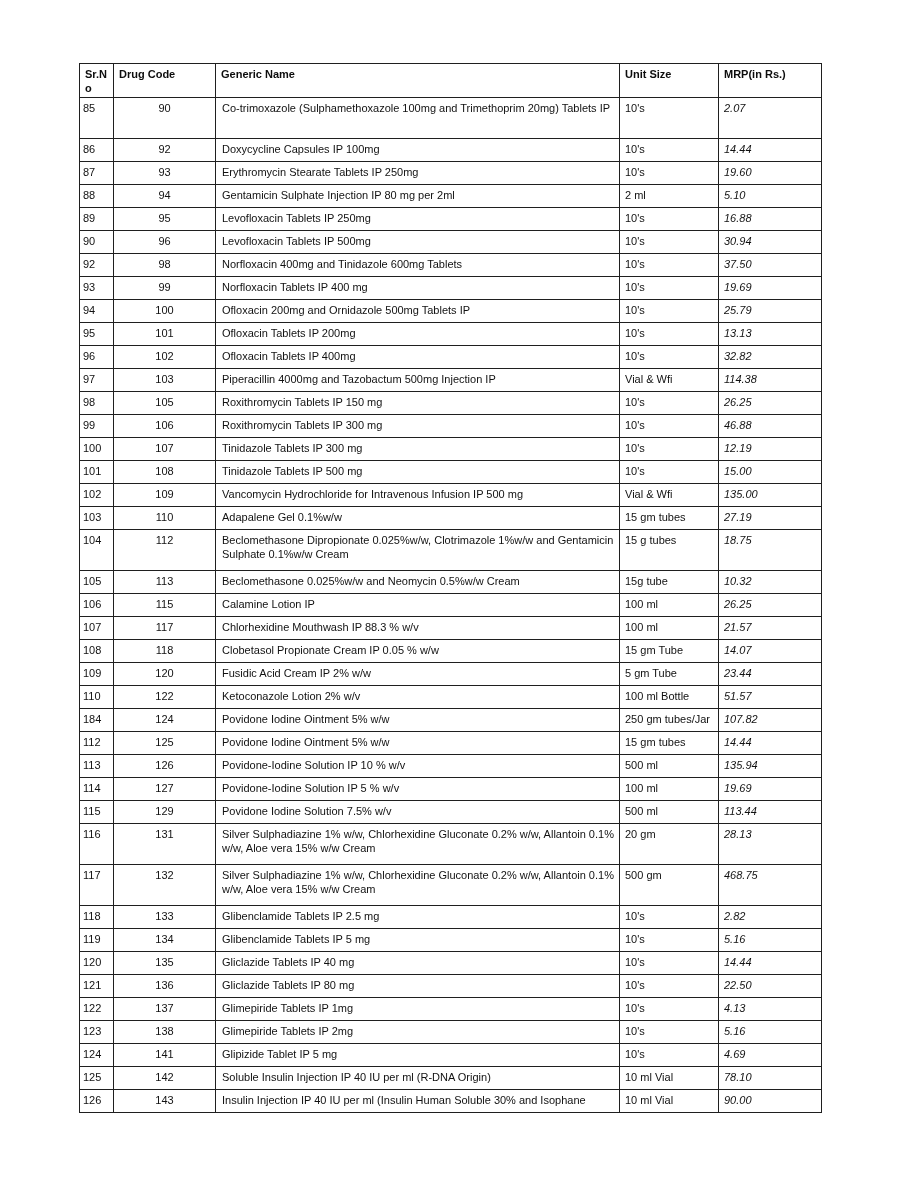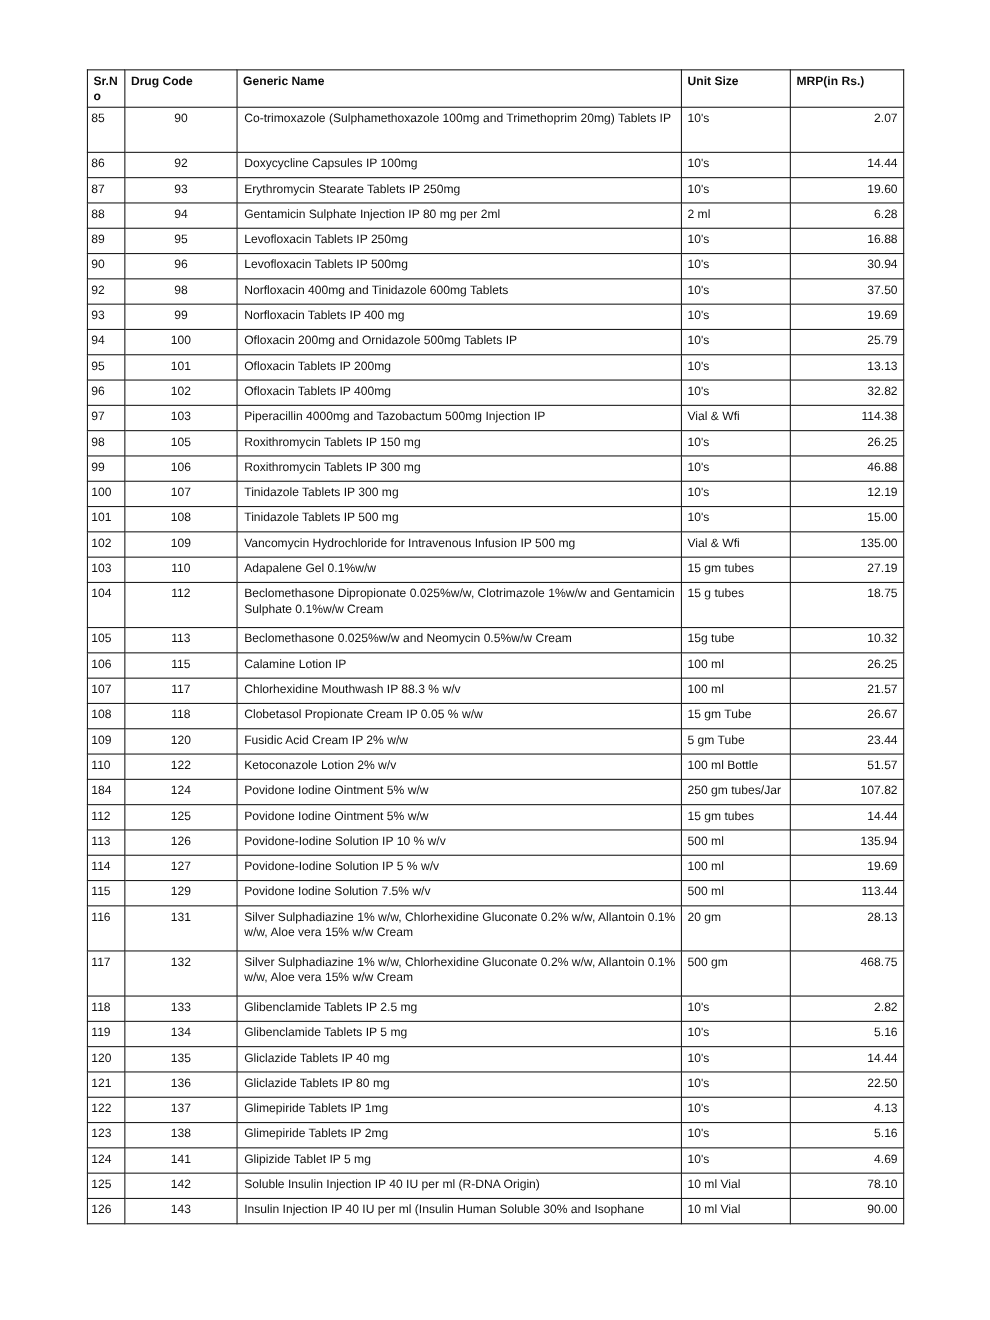--- a/index.html
+++ b/index.html
@@ -26,21 +26,21 @@
   .price-table thead tr{height:23px;}
   .price-table th{
     font-weight:bold;text-align:left;color:#0d0d0d;
   }
   .price-table tbody tr{height:23px;}
   .price-table tbody tr.tall{height:41px;}
   td.c-sr{padding-left:3px;}
   td.c-code{text-align:center;}
   td.c-name{padding-left:6px;margin-top:11px;}
   td.c-unit{padding-left:5px;}
-  td.c-mrp{text-align:right;}
+  td.c-mrp{text-align:left;font-style:italic;}
 </style>
 </head>
 <body>
 
 <div class="page">
   <table class="price-table">
     <colgroup>
       <col style="width:34px">
       <col style="width:102px">
       <col style="width:404px">
@@ -76,21 +76,21 @@
           <td class="c-code">93</td>
           <td class="c-name">Erythromycin Stearate Tablets IP 250mg</td>
           <td class="c-unit">10's</td>
           <td class="c-mrp">19.60</td>
         </tr>
         <tr>
           <td class="c-sr">88</td>
           <td class="c-code">94</td>
           <td class="c-name">Gentamicin Sulphate Injection IP 80 mg per 2ml</td>
           <td class="c-unit">2 ml</td>
-          <td class="c-mrp">6.28</td>
+          <td class="c-mrp">5.10</td>
         </tr>
         <tr>
           <td class="c-sr">89</td>
           <td class="c-code">95</td>
           <td class="c-name">Levofloxacin Tablets IP 250mg</td>
           <td class="c-unit">10's</td>
           <td class="c-mrp">16.88</td>
         </tr>
         <tr>
           <td class="c-sr">90</td>
@@ -209,21 +209,21 @@
           <td class="c-code">117</td>
           <td class="c-name">Chlorhexidine Mouthwash IP 88.3 % w/v</td>
           <td class="c-unit">100 ml</td>
           <td class="c-mrp">21.57</td>
         </tr>
         <tr>
           <td class="c-sr">108</td>
           <td class="c-code">118</td>
           <td class="c-name">Clobetasol Propionate Cream IP 0.05 % w/w</td>
           <td class="c-unit">15 gm Tube</td>
-          <td class="c-mrp">26.67</td>
+          <td class="c-mrp">14.07</td>
         </tr>
         <tr>
           <td class="c-sr">109</td>
           <td class="c-code">120</td>
           <td class="c-name">Fusidic Acid Cream IP 2% w/w</td>
           <td class="c-unit">5 gm Tube</td>
           <td class="c-mrp">23.44</td>
         </tr>
         <tr>
           <td class="c-sr">110</td>

